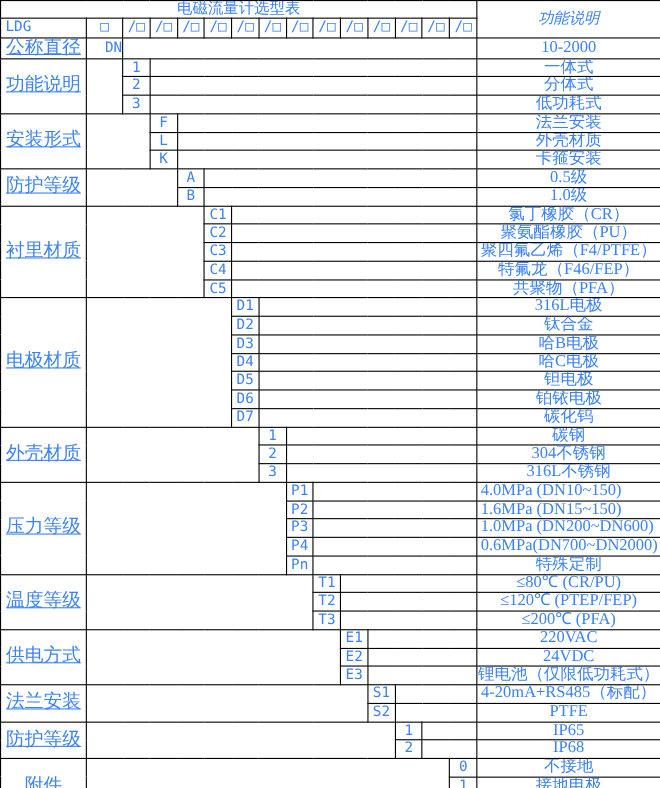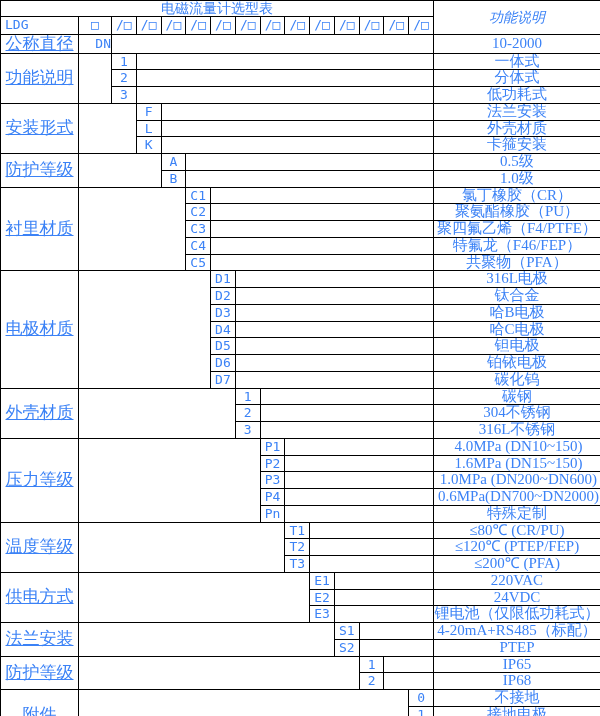--- a/index.html
+++ b/index.html
@@ -29,21 +29,21 @@
     padding-left:4px;
     font-family:"DejaVu Sans Mono","Liberation Mono",monospace;
   }
   .code,.slot{
     font-family:"DejaVu Sans Mono","Liberation Mono",monospace;
     font-size:13px;
   }
   .code.left{text-align:right;padding-left:2px;}
   .lbl{font-size:17px;text-decoration:underline;}
   .desc{font-size:15px;font-family:Liberation Serif, serif;}
-  .desc.left{text-align:center;padding-left:3px;}
+  .desc.left{text-align:left;padding-left:3px;}
   .hdr{font-size:14px;font-style:italic;}
 </style>
 </head>
 <body>
 
 <table>
   <colgroup>
     <col style="width:78px">
     <col style="width:33px">
     <col style="width:24.77px">
@@ -280,21 +280,21 @@
       <tr>
         <td class="lbl" rowspan="2">法兰安装</td>
         <td class="merged" rowspan="2" colspan="10"></td>
         <td class="code">S1</td>
         <td colspan="3"></td>
         <td class="desc">4-20mA+RS485（标配）</td>
       </tr>
       <tr>
         <td class="code">S2</td>
         <td colspan="3"></td>
-        <td class="desc">PTEP</td>
+        <td class="desc">PTFE</td>
       </tr>
       <tr>
         <td class="lbl" rowspan="2">防护等级</td>
         <td class="merged" rowspan="2" colspan="11"></td>
         <td class="code">1</td>
         <td colspan="2"></td>
         <td class="desc">IP65</td>
       </tr>
       <tr>
         <td class="code">2</td>

